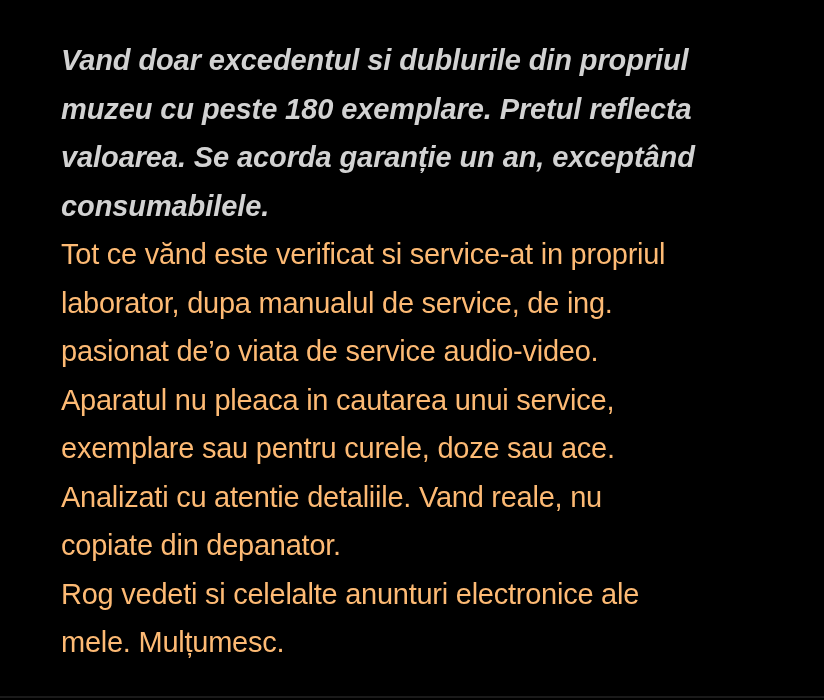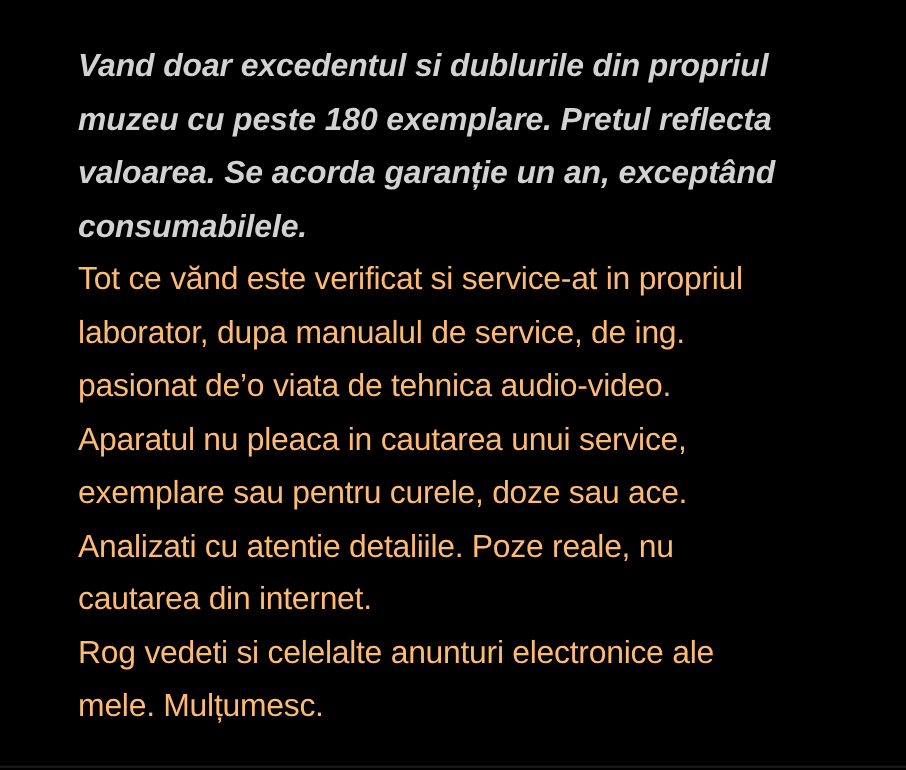--- a/index.html
+++ b/index.html
@@ -10,21 +10,21 @@
   body {
     width: 824px;
     height: 700px;
     overflow: hidden;
     position: relative;
     font-family: "Liberation Sans", sans-serif;
   }
   .description-block {
     position: absolute;
     top: 36px;
-    left: 71px;
+    left: 61px;
     right: 40px;
     color: #d6d6d6;
   }
   .desc-line {
     font-size: 29px;
     line-height: 48.5px;
     letter-spacing: -0.25px;
     white-space: nowrap;
     color: #fdba74;
     font-weight: 400;
@@ -48,22 +48,22 @@
 </head>
 <body>
 
 <div class="description-block" id="description-block">
     <div class="desc-line emphasis">Vand doar excedentul si dublurile din propriul</div>
     <div class="desc-line emphasis">muzeu cu peste 180 exemplare. Pretul reflecta</div>
     <div class="desc-line emphasis">valoarea. Se acorda garanție un an, exceptând</div>
     <div class="desc-line emphasis">consumabilele.</div>
     <div class="desc-line">Tot ce vănd este verificat si service-at in propriul</div>
     <div class="desc-line">laborator, dupa manualul de service, de ing.</div>
-    <div class="desc-line">pasionat de’o viata de tehnica audio-video.</div>
+    <div class="desc-line">pasionat de’o viata de service audio-video.</div>
     <div class="desc-line">Aparatul nu pleaca in cautarea unui service,</div>
     <div class="desc-line">exemplare sau pentru curele, doze sau ace.</div>
-    <div class="desc-line">Analizati cu atentie detaliile. Poze reale, nu</div>
-    <div class="desc-line">cautarea din internet.</div>
+    <div class="desc-line">Analizati cu atentie detaliile. Vand reale, nu</div>
+    <div class="desc-line">copiate din depanator.</div>
     <div class="desc-line">Rog vedeti si celelalte anunturi electronice ale</div>
     <div class="desc-line">mele. Mulțumesc.</div>
   </div>
 
 <div class="bottom-divider"></div>
 
 </body></html>

